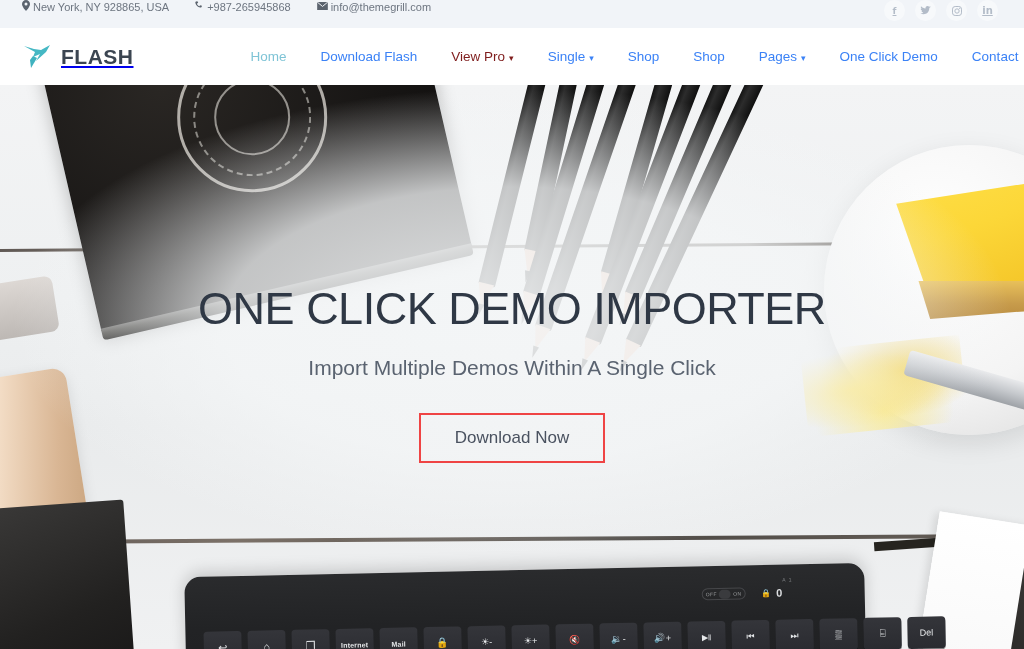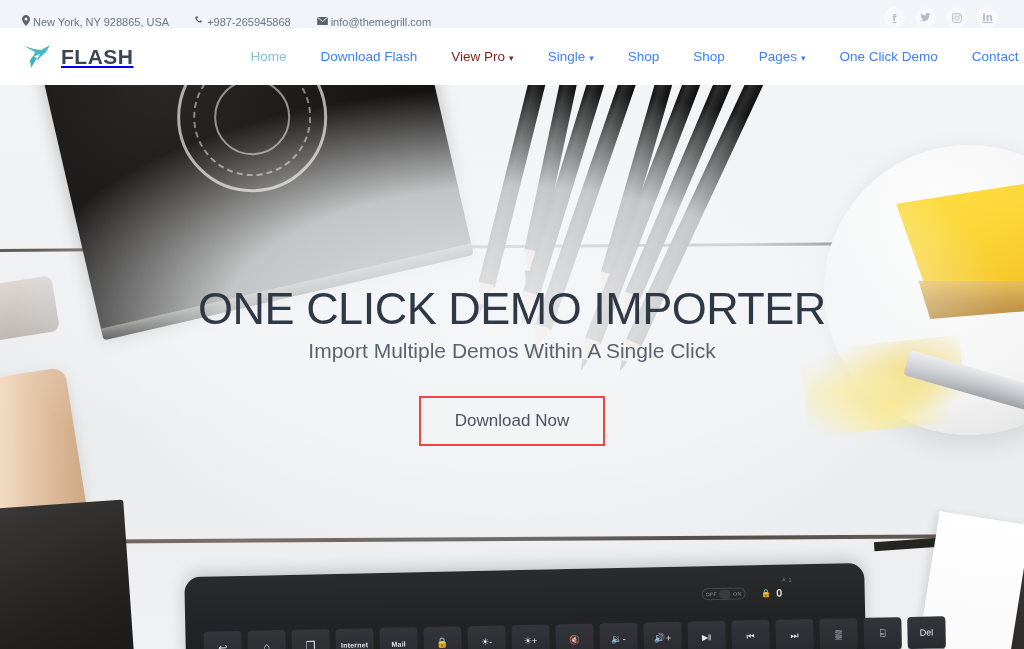--- a/index.html
+++ b/index.html
@@ -8,21 +8,21 @@
     overflow: hidden;
     font-family: "Liberation Sans", sans-serif;
     background: #ffffff;
   }
 
   
   .topbar {
     height: 28px;
     background: #f1f4f8;
     display: flex;
-    align-items: flex-end;
+    align-items: flex-start;
     padding: 0 18px 0 18px;
     font-size: 11px;
     color: #6d7580;
   }
   .topbar-left { display: flex; align-items: center; gap: 26px; margin-left: 4px; }
   .tb-item { display: flex; align-items: center; gap: 3px; white-space: nowrap; }
   .tb-icon { font-size: 10px; color: #5b636e; display: inline-block; line-height: 1; }
   .topbar-right { margin-left: auto; display: flex; align-items: center; gap: 10px; padding-right: 8px; }
   .soc {
     width: 21px; height: 21px; border-radius: 50%;
@@ -303,21 +303,21 @@
     z-index: 3;
   }
   .hero-title {
     font-size: 45px;
     font-weight: normal;
     letter-spacing: -0.5px;
     color: #2f3845;
     line-height: 1.05;
   }
   .hero-sub {
-    margin-top: 7px;
+    margin-top: 24px;
     font-size: 21px;
     color: #5a6370;
     font-weight: normal;
   }
   .hero-btn {
     display: inline-block;
     margin-top: 33px;
     padding: 13px 34px;
     border: 2px solid #ef4444;
     color: #4a5260;

